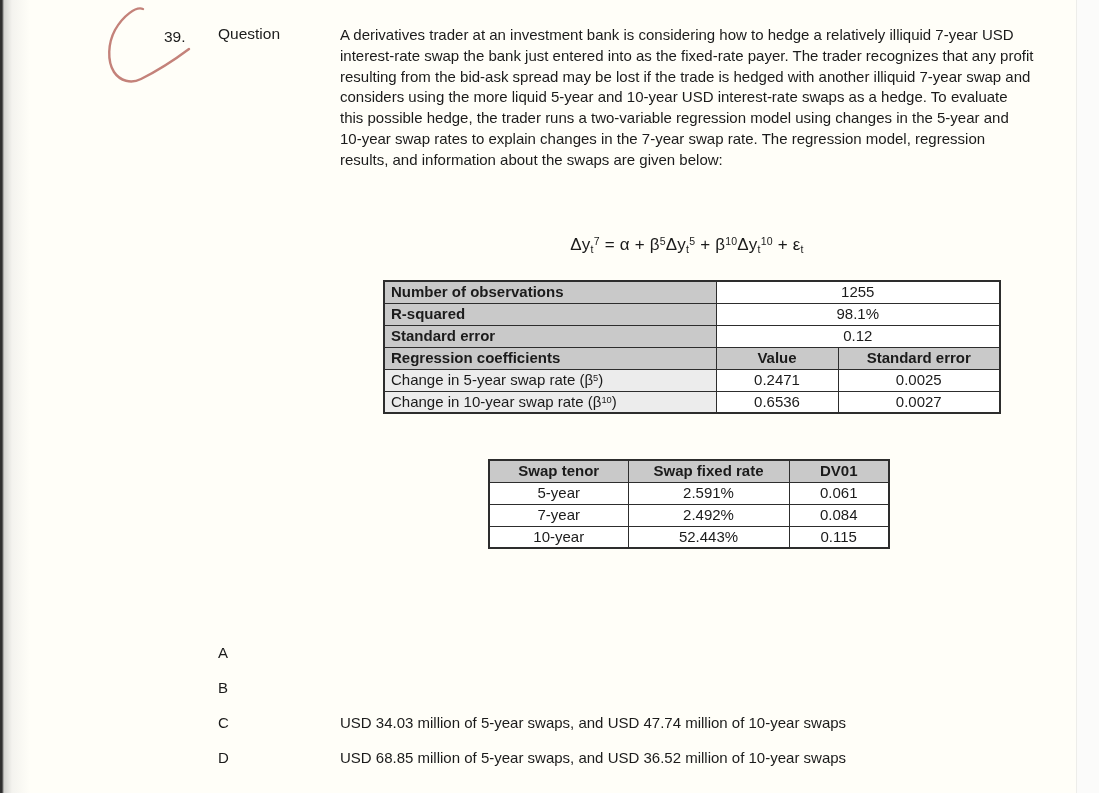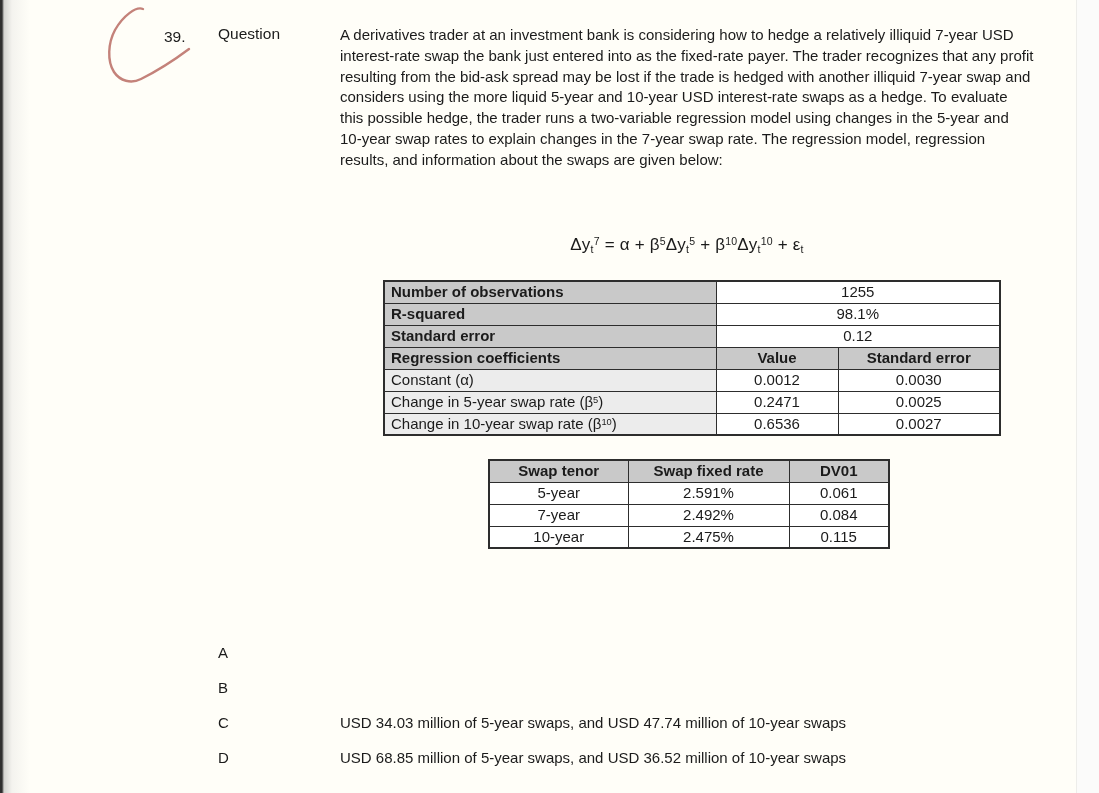--- a/index.html
+++ b/index.html
@@ -80,25 +80,20 @@
     <tr>
       <td class="hdr">Standard error</td>
       <td class="val" colspan="2">0.12</td>
     </tr>
     <tr>
       <td class="hdr">Regression coefficients</td>
       <td class="hdr-c">Value</td>
       <td class="hdr-c">Standard error</td>
     </tr>
     <tr>
-      <td class="lbl"><span>Constant (α)</span></td>
-      <td class="val">0.0012</td>
-      <td class="val">0.0030</td>
-    </tr>
-    <tr>
       <td class="lbl"><span>Change in 5-year swap rate (β</span><sup>5</sup><span>)</span></td>
       <td class="val">0.2471</td>
       <td class="val">0.0025</td>
     </tr>
     <tr>
       <td class="lbl"><span>Change in 10-year swap rate (β</span><sup>10</sup><span>)</span></td>
       <td class="val">0.6536</td>
       <td class="val">0.0027</td>
     </tr>
   </tbody>
@@ -121,21 +116,21 @@
       <td class="val">2.591%</td>
       <td class="val">0.061</td>
     </tr>
     <tr>
       <td class="val">7-year</td>
       <td class="val">2.492%</td>
       <td class="val">0.084</td>
     </tr>
     <tr>
       <td class="val">10-year</td>
-      <td class="val">2.475%</td>
+      <td class="val">52.443%</td>
       <td class="val">0.115</td>
     </tr>
   </tbody>
     </table>
 
 
   <div class="opt-letter" style="top:644px">A</div>
 
   <div class="opt-letter" style="top:679px">B</div>
 

